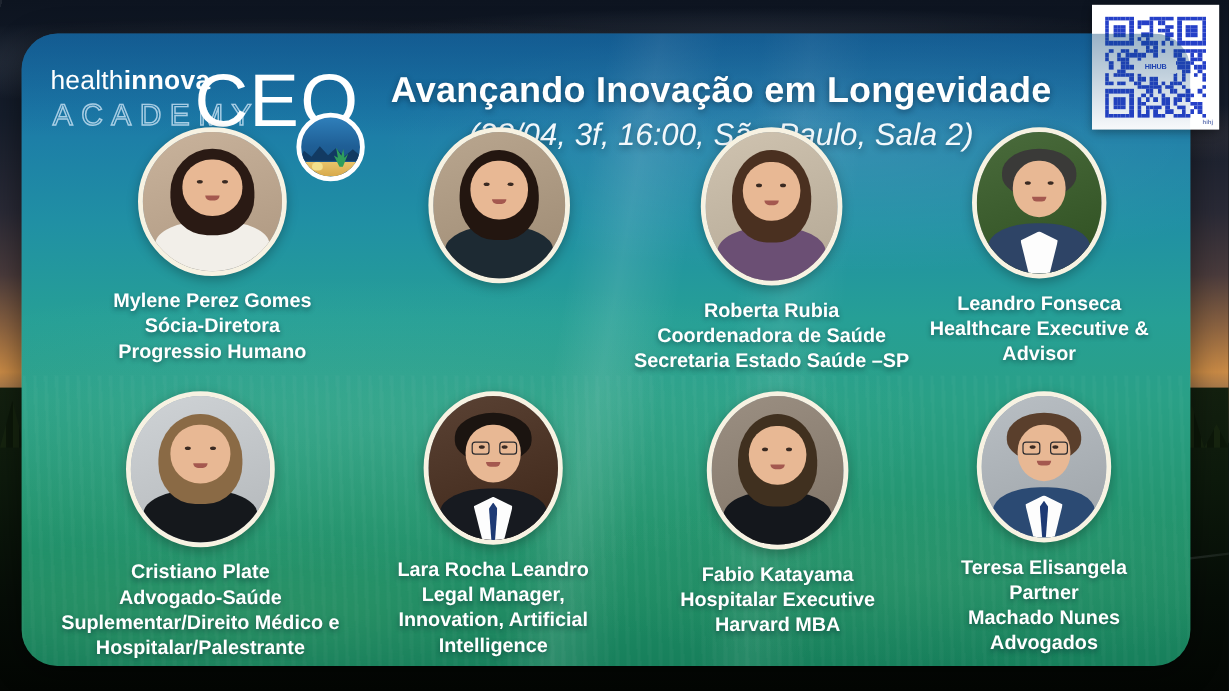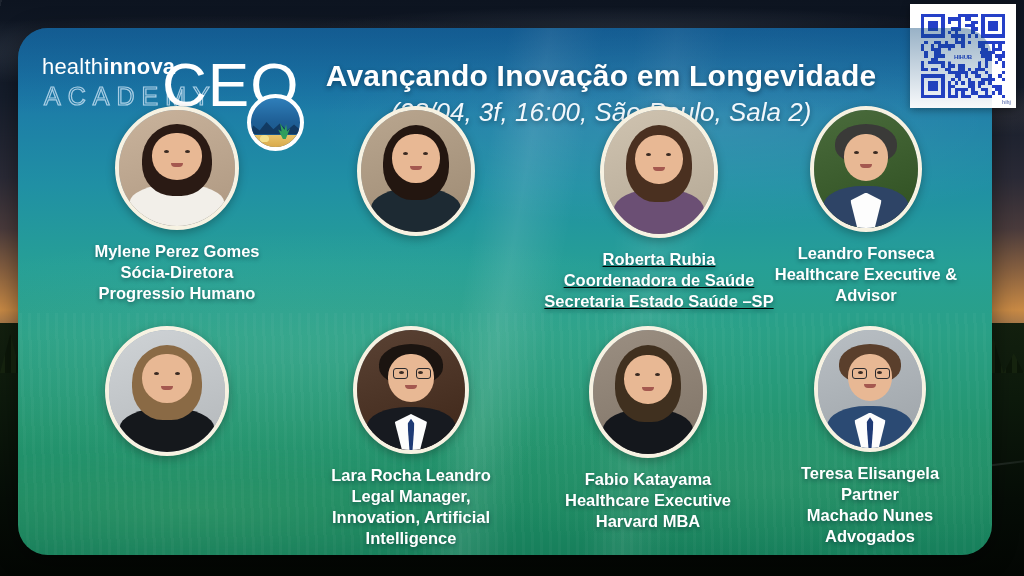--- a/index.html
+++ b/index.html
@@ -223,21 +223,21 @@
                 <div class="ph-bg" style="background: linear-gradient(160deg, rgb(185, 166, 143), rgb(157, 138, 115));"></div>
                 <div class="ph-body" style="width: 90.2px; height: 43.92px; bottom: 0px; background: rgb(29, 42, 51);"></div>
                 <div class="ph-hair" style="background: rgb(35, 22, 16); left: 22px; top: 14.64px; width: 66px; height: 75.64px;"></div>
                 <div class="ph-face" style="left: 31.35px; top: 24.4px; width: 47.3px; height: 48.8px;"></div>
                 <div class="ph-eye" style="left: 42.35px; top: 42.09px;"></div>
                 <div class="ph-eye" style="left: 62.15px; top: 42.09px;"></div>
                 <div class="ph-mouth" style="top: 56.12px;"></div>
               </div>
             </div>
         </div>
-        <div class="person" style="left:502px;width:278px;text-decoration:underline;">
+        <div class="person" style="left:486px;width:278px;">
           <div class="ava" style="width:110px;height:124px;">
               <div class="ava-ph">
                 <div class="ph-bg" style="background: linear-gradient(160deg, rgb(207, 195, 176), rgb(179, 167, 148));"></div>
                 <div class="ph-body" style="width: 90.2px; height: 44.64px; bottom: 0px; background: rgb(107, 79, 116);"></div>
                 <div class="ph-hair" style="background: rgb(74, 48, 32); left: 22px; top: 14.88px; width: 66px; height: 76.88px;"></div>
                 <div class="ph-face" style="left: 31.35px; top: 24.8px; width: 47.3px; height: 49.6px;"></div>
                 <div class="ph-eye" style="left: 42.35px; top: 42.78px;"></div>
                 <div class="ph-eye" style="left: 62.15px; top: 42.78px;"></div>
                 <div class="ph-mouth" style="top: 57.04px;"></div>
               </div>
@@ -271,20 +271,24 @@
               <div class="ava-ph">
                 <div class="ph-bg" style="background: linear-gradient(160deg, rgb(207, 211, 214), rgb(179, 183, 186));"></div>
                 <div class="ph-body" style="width: 95.12px; height: 43.92px; bottom: 0px; background: rgb(21, 24, 28);"></div>
                 <div class="ph-hair" style="background: rgb(138, 106, 69); left: 23.2px; top: 14.64px; width: 69.6px; height: 75.64px;"></div>
                 <div class="ph-face" style="left: 33.06px; top: 24.4px; width: 49.88px; height: 48.8px;"></div>
                 <div class="ph-eye" style="left: 44.66px; top: 42.09px;"></div>
                 <div class="ph-eye" style="left: 65.54px; top: 42.09px;"></div>
                 <div class="ph-mouth" style="top: 56.12px;"></div>
               </div>
             </div>
+          <div class="pname">Cristiano Plate
+Advogado-Saúde
+Suplementar/Direito Médico e
+Hospitalar/Palestrante</div>
         </div>
         <div class="person" style="left:268px;width:250px;">
           <div class="ava" style="width:108px;height:120px;">
               <div class="ava-ph">
                 <div class="ph-bg" style="background: linear-gradient(160deg, rgb(90, 66, 52), rgb(62, 38, 24));"></div>
                 <div class="ph-body" style="width: 88.56px; height: 43.2px; bottom: 0px; background: rgb(23, 26, 32);"></div>
                 <div class="ph-shirt" style="bottom: 0px; width: 32.4px; height: 36px;"></div>
                 <div class="ph-tie" style="bottom: 0px; height: 31.2px;"></div>
                 <div class="ph-hair" style="background: rgb(27, 20, 16); left: 21.6px; top: 14.4px; width: 64.8px; height: 40.8px;"></div>
                 <div class="ph-face" style="left: 30.78px; top: 24px; width: 46.44px; height: 48px;"></div>
@@ -306,21 +310,21 @@
                 <div class="ph-bg" style="background: linear-gradient(160deg, rgb(155, 143, 130), rgb(127, 115, 102));"></div>
                 <div class="ph-body" style="width: 90.2px; height: 44.64px; bottom: 0px; background: rgb(20, 23, 28);"></div>
                 <div class="ph-hair" style="background: rgb(64, 48, 31); left: 22px; top: 14.88px; width: 66px; height: 76.88px;"></div>
                 <div class="ph-face" style="left: 31.35px; top: 24.8px; width: 47.3px; height: 49.6px;"></div>
                 <div class="ph-eye" style="left: 42.35px; top: 42.78px;"></div>
                 <div class="ph-eye" style="left: 62.15px; top: 42.78px;"></div>
                 <div class="ph-mouth" style="top: 57.04px;"></div>
               </div>
             </div>
           <div class="pname">Fabio Katayama
-Healthcare Executive
+Hospitalar Executive
 Harvard MBA</div>
         </div>
         <div class="person" style="left:742px;width:220px;">
           <div class="ava" style="width:104px;height:118px;">
               <div class="ava-ph">
                 <div class="ph-bg" style="background: linear-gradient(160deg, rgb(185, 191, 196), rgb(157, 163, 168));"></div>
                 <div class="ph-body" style="width: 85.28px; height: 42.48px; bottom: 0px; background: rgb(43, 74, 115);"></div>
                 <div class="ph-shirt" style="bottom: 0px; width: 31.2px; height: 35.4px;"></div>
                 <div class="ph-tie" style="bottom: 0px; height: 30.68px;"></div>
                 <div class="ph-hair" style="background: rgb(90, 63, 44); left: 20.8px; top: 14.16px; width: 62.4px; height: 40.12px;"></div>

